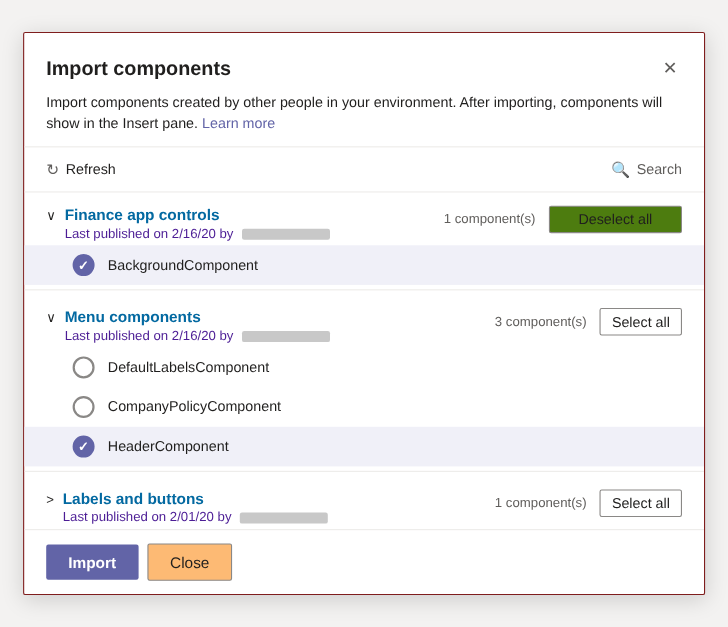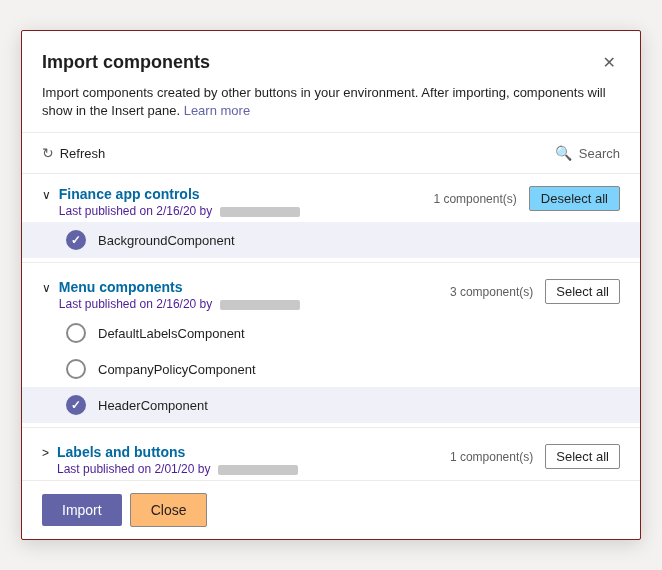--- a/index.html
+++ b/index.html
@@ -151,25 +151,25 @@
       background: #fff;
       cursor: pointer;
       font-size: 13px;
       color: #201f1e;
       padding: 4px 10px;
       white-space: nowrap;
       border-radius: 2px;
     }
     .deselect-all-btn {
       border: 1px solid #8a8886;
-      background: #7dd3fc;
-      cursor: pointer;
-      font-size: 13px;
-      color: #201f1e;
-      padding: 4px 11px;
+      background: #4d7c0f;
+      cursor: pointer;
+      font-size: 13px;
+      color: #201f1e;
+      padding: 4px 26px;
       white-space: nowrap;
       border-radius: 2px;
     }
     .component-row {
       display: flex;
       align-items: center;
       padding: 8px 20px 8px 44px;
       gap: 12px;
       font-size: 13px;
       color: #201f1e;
@@ -213,21 +213,21 @@
       flex-shrink: 0;
     }
     .import-btn {
       background: #6264a7;
       color: #fff;
       border: none;
       padding: 8px 20px;
       font-size: 14px;
       cursor: pointer;
       border-radius: 2px;
-      font-weight: 400;
+      font-weight: 700;
     }
     .close-dialog-btn {
       background: #fdba74;
       color: #201f1e;
       border: 1px solid #8a8886;
       padding: 8px 20px;
       font-size: 14px;
       cursor: pointer;
       border-radius: 2px;
     }
@@ -238,21 +238,21 @@
 <div class="dialog">
 
   <div class="dialog-header">
     <span class="dialog-title">Import components</span>
     <button class="close-btn">
       <span>✕</span>
     </button>
   </div>
 
   <div class="dialog-desc">
-    <span>Import components created by other buttons in your environment. After importing, components will show in the Insert pane.</span>
+    <span>Import components created by other people in your environment. After importing, components will show in the Insert pane.</span>
     <a href="#">Learn more</a>
   </div>
 
   <div class="toolbar">
     <button class="toolbar-btn">
       <span class="refresh-icon">↻</span>
       <span>Refresh</span>
     </button>
     <div class="search-wrapper">
       <span class="search-icon-sm">🔍</span>

